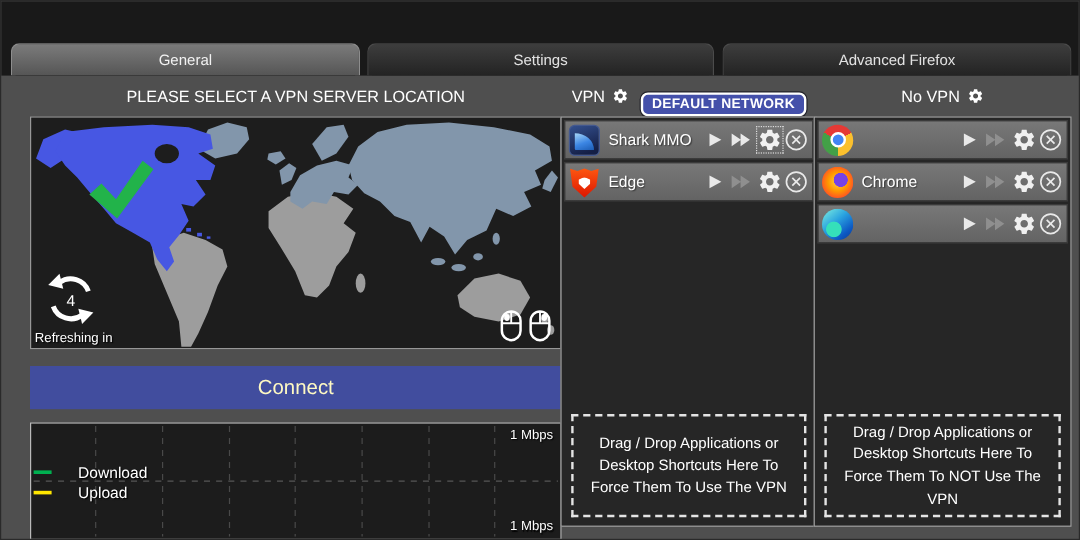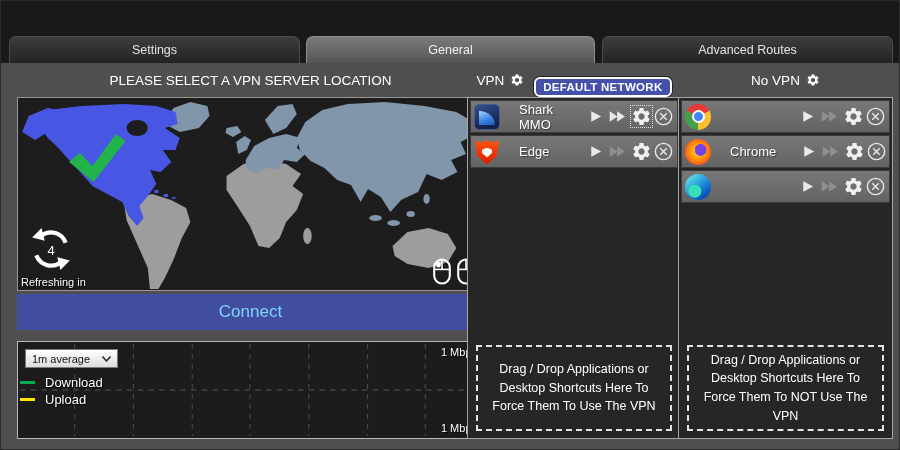--- a/index.html
+++ b/index.html
@@ -24,21 +24,21 @@
     font-size:12.5px; color:#f2f2f2;
   }
   .tab.active { background:linear-gradient(#7b7b7b,#555); border:1px solid #8d8d8d; border-bottom:none; }
   .tab.inactive { background:linear-gradient(#3d3d3d,#232323); border:1px solid #4b4b4b; border-bottom:none; color:#e3e3e3; }
   .tabbar div.tab:nth-of-type(1){ left:8px;  width:291px; }
   .tabbar div.tab:nth-of-type(2){ left:305px; width:289px; }
   .tabbar div.tab:nth-of-type(3){ left:601px; width:291px; }
 
   
   .col { position:absolute; top:62px; }
-  .col-left  { left:16px;   width:467px; }
+  .col-left  { left:0;   width:467px;padding-left:24px; }
   .col-mid   { left:466px; width:214px; }
   .col-right { left:677px; width:215px; }
   .col-header {
     height:34px; display:flex; align-items:center; justify-content:center;
     color:#fff; font-size:13.5px; gap:6px; white-space:nowrap;
   }
   .hdr-gear { width:14px; height:14px; flex:none; }
   .default-net-btn {
     background:#4450aa; color:#fff; border:2px solid #fff; border-radius:6px;
     box-shadow:0 0 0 1px #23232a; font-weight:bold; font-size:11.5px;
@@ -52,42 +52,42 @@
   .refresh-wrap svg { position:absolute; inset:0; }
   .refresh-count {
     position:absolute; inset:0; display:flex; align-items:center; justify-content:center;
     color:#fff; font-size:13px; padding-top:2px;
   }
   .refresh-label { position:absolute; left:3px; bottom:2px; color:#fff; font-size:11px; text-shadow:1px 1px 1px #000; }
   .mouse-hints { position:absolute; right:7px; bottom:5px; display:flex; gap:4px; }
 
   
   .connect-btn {
-    margin-top:3px; width:100%; height:36px; background:#414d9e; border:none;
-    color:#7dd3fc; font-size:17px; font-family:inherit; display:block;
+    margin-top:14px; width:100%; height:36px; background:#414d9e; border:none;
+    color:#fef9c3; font-size:17px; font-family:inherit; display:block;
   }
   .graph-box { position:relative; margin-top:11px; height:98px; background:#1c1c1c; border:1px solid #b9b9b9; }
   .graph-box svg.grid { position:absolute; inset:0; width:100%; height:100%; }
   .avg-select {
     position:absolute; left:7px; top:7px; height:19px; display:flex; align-items:center; gap:12px;
     background:linear-gradient(#ffffff,#dcdcdc); border:1px solid #7a7a7a;
     color:#111; font-size:11px; padding:0 6px; font-family:inherit;
   }
   .legend { position:absolute; left:2px; top:32px; }
-  .legend-item { display:flex; align-items:center; gap:10px; height:17px; }
+  .legend-item { display:flex; align-items:center; gap:22px; height:17px; }
   .legend-swatch { width:15px; height:3px; flex:none; }
   .legend-label { color:#fff; font-size:13px; text-shadow:1px 1px 1px #000; }
   .ylab { position:absolute; right:6px; color:#fff; font-size:11px; text-shadow:1px 1px 1px #000; }
   .ylab.top { top:4px; } .ylab.bottom { bottom:4px; }
 
   
   .apps-panel { position:relative; height:342px; background:#262626; border:1px solid #a5a5a5; padding:2px; }
   .app-row {
     display:flex; align-items:center; height:33px; margin-bottom:2px; padding:0 3px;
-    background:linear-gradient(#787878,#636363); border:1px solid #3a3a3a;gap:12px;
+    background:linear-gradient(#787878,#636363); border:1px solid #3a3a3a;
   }
   .app-icon { position:relative; width:26px; height:26px; flex:none; margin-right:7px; }
   .app-name { color:#fff; font-size:13px; text-shadow:1px 1px 1px rgba(0,0,0,.45); }
   .row-spacer { flex:1; }
   .row-controls { display:flex; align-items:center; gap:1px; }
   .ctl { display:block; }
   .play-on  { color:#e9e9e9; }
   .ff-on    { color:#e9e9e9; }
   .ff-off   { color:#8f8f8f; }
   .gear-plain, .gear-focused { color:#f0f0f0; }
@@ -133,30 +133,30 @@
   }
 </style>
 </head>
 <body>
 
 <div class="window">
 
   <div class="top-chrome">
     <div class="tabbar">
 
+        <div class="tab active">
+          <span>General</span>
+        </div>
+
         <div class="tab inactive">
           <span>Settings</span>
         </div>
 
-        <div class="tab active">
-          <span>General</span>
-        </div>
-
         <div class="tab inactive">
-          <span>Advanced Routes</span>
+          <span>Advanced Firefox</span>
         </div>
       </div>
   </div>
 
   <div class="col col-left">
     <div class="col-header">
       <span>PLEASE SELECT A VPN SERVER LOCATION</span>
     </div>
 
     <div class="map-box">
@@ -234,26 +234,20 @@
           <line x1="53" y1="2" x2="53" y2="94"></line>
           <line x1="108" y1="2" x2="108" y2="94"></line>
           <line x1="163" y1="2" x2="163" y2="94"></line>
           <line x1="217" y1="2" x2="217" y2="94"></line>
           <line x1="272" y1="2" x2="272" y2="94"></line>
           <line x1="327" y1="2" x2="327" y2="94"></line>
           <line x1="381" y1="2" x2="381" y2="94"></line>
           <line x1="2" y1="48" x2="433" y2="48" stroke="#565656"></line>
         </g>
       </svg>
-      <div class="avg-select">
-        <span>1m average</span>
-        <svg width="9" height="6" viewBox="0 0 9 6">
-          <path d="M0.5 0.5 L4.5 5 L8.5 0.5" fill="none" stroke="#333" stroke-width="1.6"></path>
-        </svg>
-      </div>
       <div class="legend">
 
           <div class="legend-item">
             <span class="legend-swatch" style="background: rgb(0, 176, 80);"></span>
             <span class="legend-label">Download</span>
           </div>
 
           <div class="legend-item">
             <span class="legend-swatch" style="background: rgb(255, 230, 0);"></span>
             <span class="legend-label">Upload</span>

